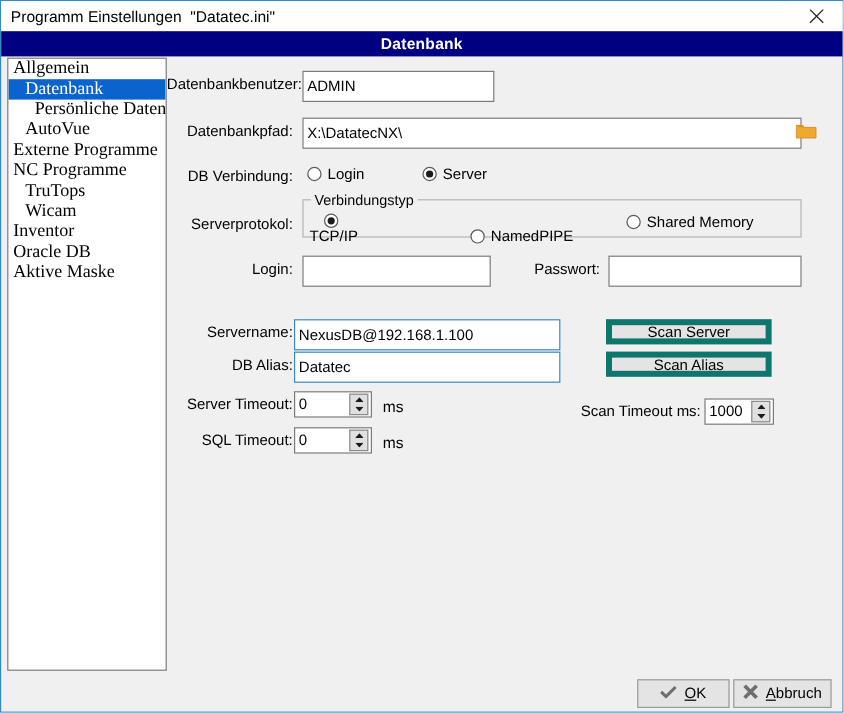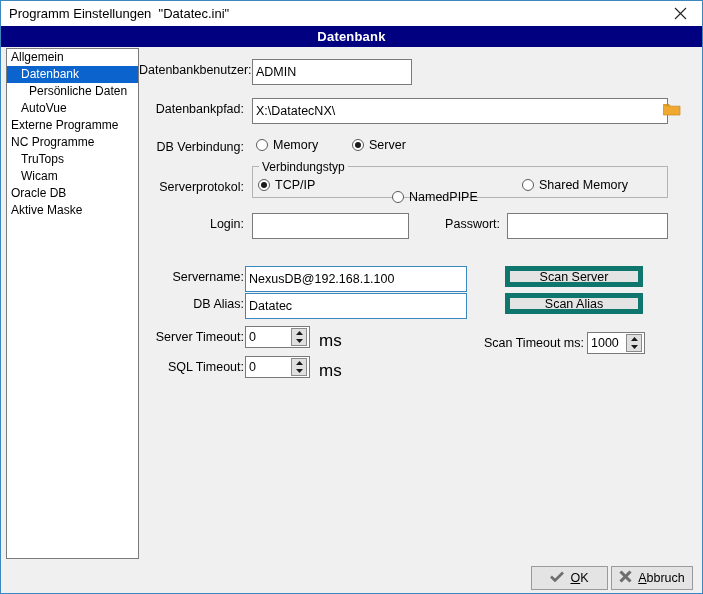--- a/index.html
+++ b/index.html
@@ -48,23 +48,24 @@
   
   .tree{
     position:absolute;left:5px;top:47px;width:133px;height:511px;
     background:#ffffff;
     border:1px solid #7a7a7a;
     box-sizing:border-box;
     overflow:hidden;
   }
   .tree-item{
     height:17px;line-height:17px;
-    font-size:12px;white-space:nowrap;
+    font-size:15px;white-space:nowrap;
     padding-left:4px;
     cursor:default;
+    font-family:Liberation Serif, serif;
   }
   .tree-item.lvl1{padding-left:14px;}
   .tree-item.lvl2{padding-left:22px;}
   .tree-item.selected{
     background:#0b63ce;color:#ffffff;
   }
   
   .pane{
     position:absolute;left:138px;top:47px;width:560px;height:500px;
   }
@@ -146,21 +147,21 @@
     background:#e0e0e0;
     border:1px solid #8a8a8a;
     box-sizing:border-box;
     display:flex;flex-direction:column;
     cursor:default;
   }
   .spin-btns .half{
     flex:1;display:flex;align-items:center;justify-content:center;
   }
   .unit{
-    position:absolute;font-size:17px;color:#000;
+    position:absolute;font-size:13px;color:#000;
   }
   
   .bottom-btn{
     position:absolute;
     height:24px;
     background:#e4e4e4;
     border:1px solid #9a9a9a;
     box-sizing:border-box;
     font-size:12.5px;
     display:flex;align-items:center;justify-content:center;
@@ -192,20 +193,21 @@
 
   <div class="tree">
     <div class="tree-item">Allgemein</div>
     <div class="tree-item lvl1 selected">Datenbank</div>
     <div class="tree-item lvl2">Persönliche Daten</div>
     <div class="tree-item lvl1">AutoVue</div>
     <div class="tree-item">Externe Programme</div>
     <div class="tree-item">NC Programme</div>
     <div class="tree-item lvl1">TruTops</div>
     <div class="tree-item lvl1">Wicam</div>
+    <div class="tree-item">Inventor</div>
     <div class="tree-item">Oracle DB</div>
     <div class="tree-item">Aktive Maske</div>
   </div>
 
   <div class="pane">
 
     <div class="lbl" style="left:0px;top:15px;width:105px;">Datenbankbenutzer:</div>
     <input class="tbox" style="left: 113px; top: 11px; width: 160px; height: 20px;" value="ADMIN">
 
     <div class="lbl" style="left:0px;top:54px;width:105px;">Datenbankpfad:</div>
@@ -213,31 +215,31 @@
     <span class="folder-icon" style="left:524px;top:54px;">
       <svg width="18" height="14" viewBox="0 0 18 14">
         <path d="M0.5 2.5 L6 2.5 L7.5 4.2 L17 4.2 L17 13 L0.5 13 Z" fill="#f0a92e" stroke="#c98a1d" stroke-width="0.7"></path>
         <path d="M0.5 2.5 L6 2.5 L7.5 4.2 L3.5 4.2 Z" fill="#d8941f"></path>
       </svg>
     </span>
 
     <div class="lbl" style="left:0px;top:92px;width:105px;">DB Verbindung:</div>
     <label class="radio" style="left:117px;top:90px;">
       <span class="dot"></span>
-      <span>Memory</span>
+      <span>Login</span>
     </label>
     <label class="radio checked" style="left:213px;top:90px;">
       <span class="dot"></span>
       <span>Server</span>
     </label>
 
     <div class="lbl" style="left:0px;top:132px;width:105px;">Serverprotokol:</div>
     <div class="groupbox" style="left:113px;top:118px;width:416px;height:32px;"></div>
     <div class="groupbox-legend" style="left:120px;top:112px;">Verbindungstyp</div>
-    <label class="radio checked" style="left:119px;top:130px;">
+    <label class="radio checked" style="left:119px;top:130px;flex-direction:column;">
       <span class="dot"></span>
       <span>TCP/IP</span>
     </label>
     <label class="radio" style="left:253px;top:142px;">
       <span class="dot"></span>
       <span>NamedPIPE</span>
     </label>
     <label class="radio" style="left:383px;top:130px;">
       <span class="dot"></span>
       <span>Shared Memory</span>

